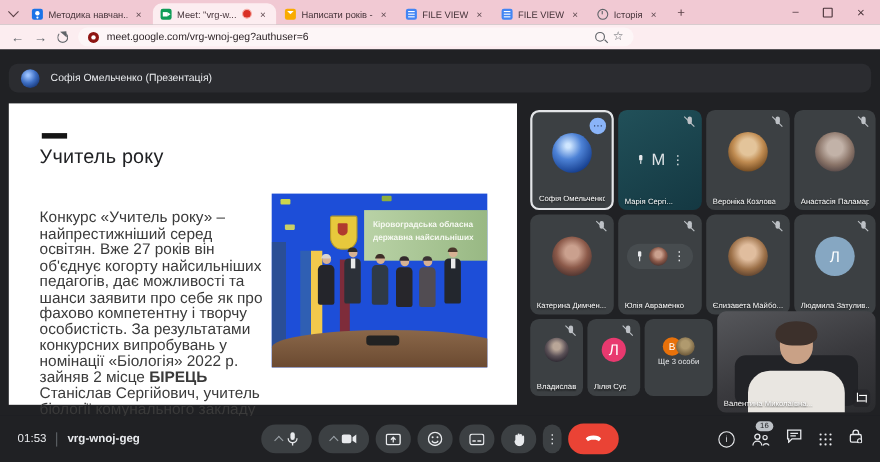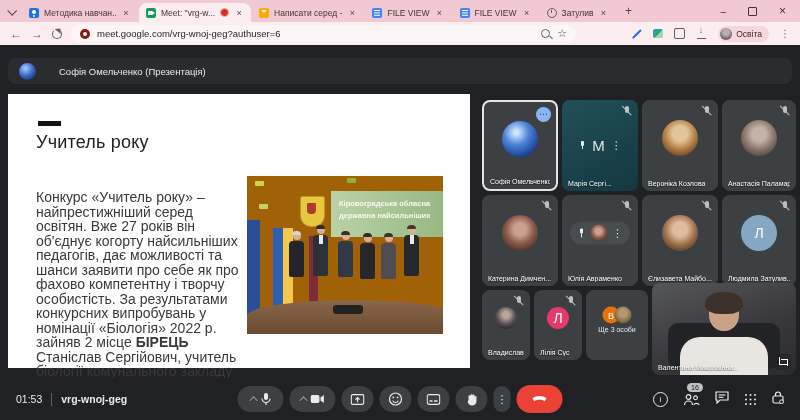--- a/index.html
+++ b/index.html
@@ -53,28 +53,28 @@
   .ic-dl{width:11px;height:11px;position:relative;}
   .ic-dl::before{content:"↓";position:absolute;top:-3px;left:2.6px;font-size:9px;color:#5f6368;}
   .ic-dl::after{content:"";position:absolute;bottom:0;left:1px;right:1px;height:1.4px;background:#5f6368;}
   .profilepill{display:flex;align-items:center;gap:4px;background:#f6d7dd;border-radius:9px;padding:2px 7px 2px 2px;}
   .profileav{width:12px;height:12px;border-radius:50%;background:radial-gradient(circle at 50% 35%,#b9aeb2 30%,#6d5f64 70%);}
   .profilelabel{font-size:8.5px;color:#3c2a30;}
   .ic-kebab{color:#5f6368;font-size:10px;}
   .ic-kebab::after{content:"⋮";}
   
   .meet{position:absolute;top:45px;left:0;width:800px;height:333px;background:#202124;}
-  .banner{position:absolute;top:13px;left:8px;right:8px;height:26px;background:#2b2c30;border-radius:8px;display:flex;align-items:center;gap:23px;padding:0 11px;box-sizing:border-box;}
+  .banner{position:absolute;top:13px;left:8px;right:8px;height:26px;background:#2b2c30;border-radius:8px;display:flex;align-items:center;gap:10px;padding:0 11px;box-sizing:border-box;}
   .banner-av{width:17px;height:17px;border-radius:50%;background:radial-gradient(circle at 38% 32%,#9cc3ff 6%,#3e6fc4 45%,#12306e 85%);flex:none;}
   .banner-label{color:#e8eaed;font-size:9.5px;white-space:nowrap;}
   .slide{position:absolute;left:8px;top:49px;width:462px;height:274px;background:#ffffff;}
   .dash{position:absolute;left:30px;top:27px;width:23px;height:5px;background:#151515;}
   .stitle{position:absolute;left:28px;top:38px;font-size:18px;color:#202124;font-weight:400;letter-spacing:.2px;}
   .sbody{position:absolute;left:28px;top:96px;width:210px;font-size:14px;line-height:14.5px;color:#3a3a3a;}
-  .sphoto{position:absolute;left:239px;top:82px;width:196px;height:158px;background:#a16207;overflow:hidden;}
+  .sphoto{position:absolute;left:239px;top:82px;width:196px;height:158px;background:#1d4ed8;overflow:hidden;}
   .ph-mark{position:absolute;width:9px;height:5px;border-radius:1px;}
   .ph-sign{position:absolute;left:84px;top:15px;width:127px;height:46px;background:linear-gradient(90deg,#b9d2a6,#94b57f);padding:7px 0 0 8px;box-sizing:border-box;}
   .ph-sign div{font-size:7.5px;font-weight:700;color:#f6f9f1;line-height:12px;white-space:nowrap;}
   .ph-emblem{position:absolute;left:53px;top:20px;width:23px;height:29px;background:#e7c83c;border:1px solid #b2992a;border-radius:2px 2px 11px 11px;}
   .ph-emblem::after{content:"";position:absolute;left:6px;top:6px;width:9px;height:11px;background:#b03a2e;border-radius:1px 1px 4px 4px;}
   .ph-flag-eu{position:absolute;left:0;top:44px;width:13px;height:96px;background:#2a4e96;}
   .ph-flag-ua{position:absolute;left:26px;top:52px;width:20px;height:88px;background:linear-gradient(90deg,#2f5fb3 50%,#f2c94c 50%);border-radius:0 0 3px 3px;}
   .ph-flag-red{position:absolute;left:62px;top:60px;width:9px;height:80px;background:#7e2c3a;}
   .pp{position:absolute;}
   .pp .hd{position:relative;width:8px;height:8px;border-radius:50%;background:#d6b193;margin:0 auto;}
@@ -170,66 +170,55 @@
       <span class="tclose"></span>
     </div>
     <div class="tab active">
       <span class="favicon fav-meet"></span>
       <span class="tlabel">Meet: "vrg-w...</span>
       <span class="recdot"></span>
       <span class="tclose"></span>
     </div>
     <div class="tab">
       <span class="favicon fav-mail"></span>
-      <span class="tlabel">Написати серед -</span>
+      <span class="tlabel">Написати років -</span>
       <span class="tclose"></span>
     </div>
     <div class="tab">
       <span class="favicon fav-doc"></span>
       <span class="tlabel">FILE VIEW</span>
       <span class="tclose"></span>
     </div>
     <div class="tab">
       <span class="favicon fav-doc"></span>
       <span class="tlabel">FILE VIEW</span>
       <span class="tclose"></span>
     </div>
     <div class="tab">
       <span class="favicon fav-history"></span>
-      <span class="tlabel">Затулив</span>
+      <span class="tlabel">Історія</span>
       <span class="tclose"></span>
     </div>
     <span class="newtab"></span>
     <div class="winbtns">
       <span class="winbtn win-min"></span>
       <span class="winbtn win-max"></span>
       <span class="winbtn win-close"></span>
     </div>
   </div>
 
   <div class="toolbar">
     <span class="navic">←</span>
     <span class="navic">→</span>
     <span class="ic-reload"></span>
     <div class="omnibox">
       <span class="omni-rec"></span>
       <span class="urltext">meet.google.com/vrg-wnoj-geg?authuser=6</span>
       <span class="ic-zoomglass"></span>
       <span class="ic-star"></span>
-    </div>
-    <div class="tb-right">
-      <span class="ic-pen"></span>
-      <span class="ic-img"></span>
-      <span class="ic-ext"></span>
-      <span class="ic-dl"></span>
-      <span class="profilepill">
-        <span class="profileav"></span>
-        <span class="profilelabel">Освіта</span>
-      </span>
-      <span class="ic-kebab"></span>
     </div>
   </div>
 
   <div class="meet">
 
     <div class="banner">
       <span class="banner-av"></span>
       <span class="banner-label">Софія Омельченко (Презентація)</span>
     </div>
 

